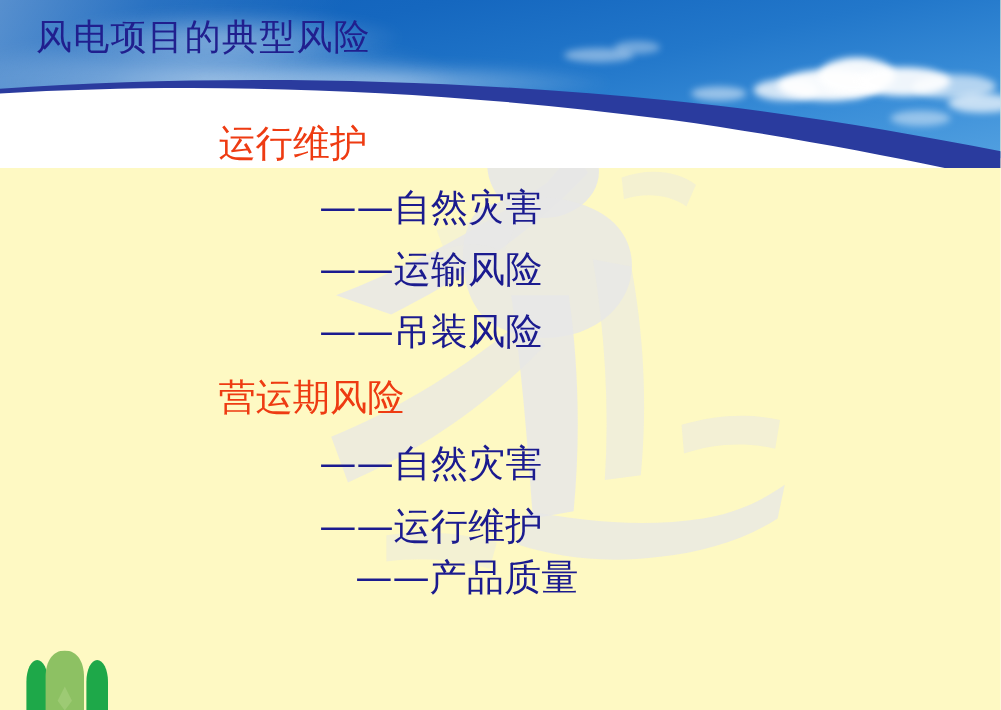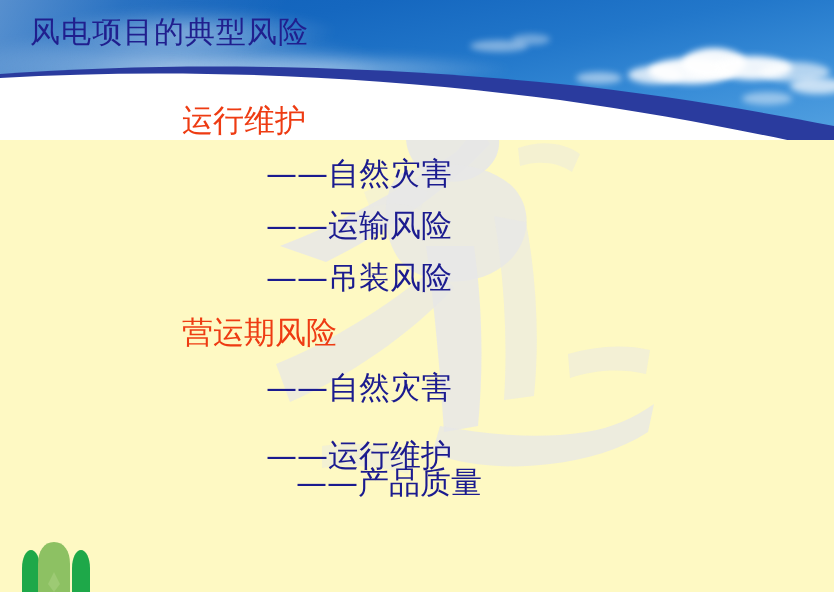--- a/index.html
+++ b/index.html
@@ -144,21 +144,21 @@
   .sub {
     color: #1b1b8f;
     left: 266px;
   }
   .l1 { top: 105px; }
   .l2 { top: 158px; }
   .l3 { top: 210px; }
   .l4 { top: 262px; }
   .l5 { top: 317px; text-align: right; }
   .l6 { top: 372px; }
-  .l7 { top: 440px; }
+  .l7 { top: 424px; }
   .l8 { top: 467px; margin-left: 30px; }
 
   
   .leaves {
     position: absolute;
     left: 12px;
     bottom: 0;
     width: 100px;
     height: 50px;
   }

